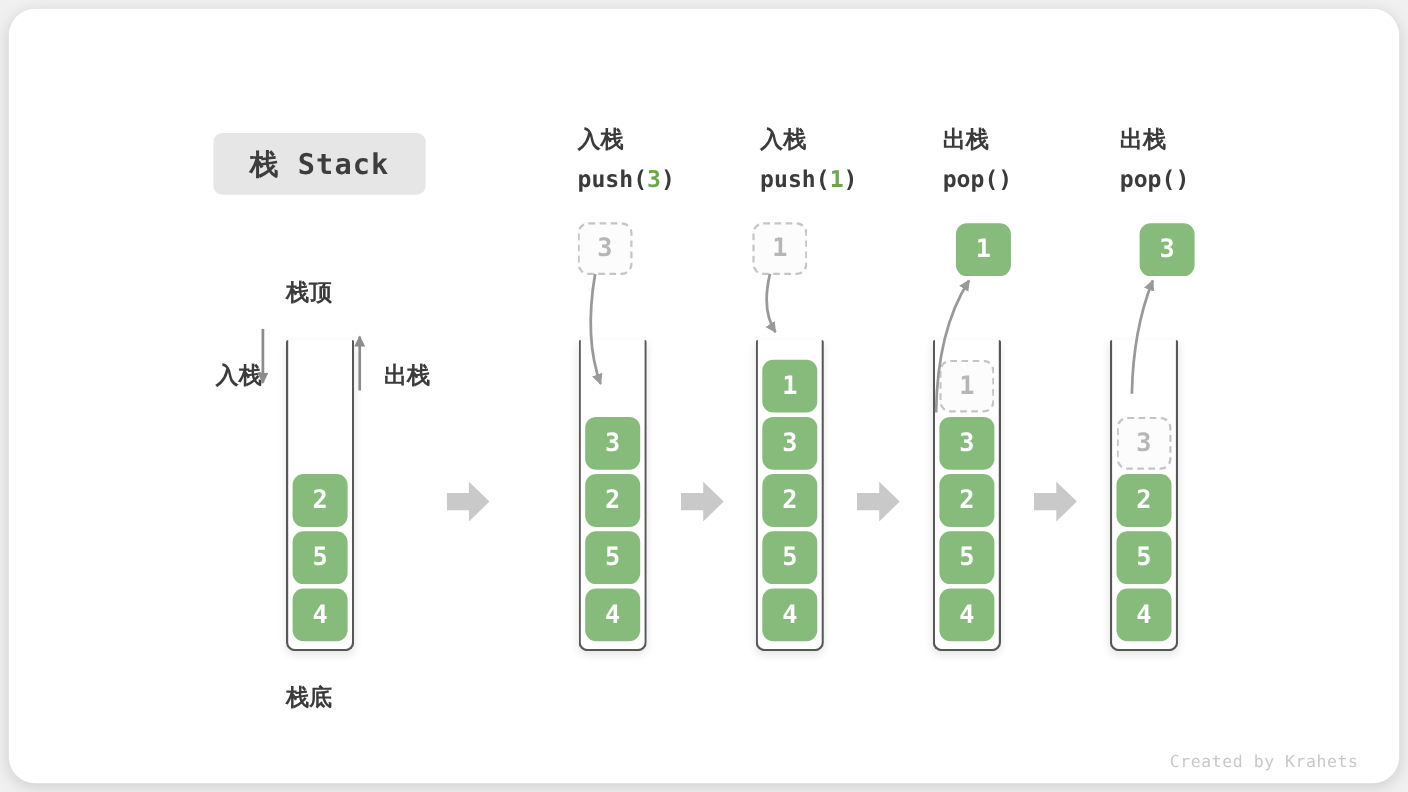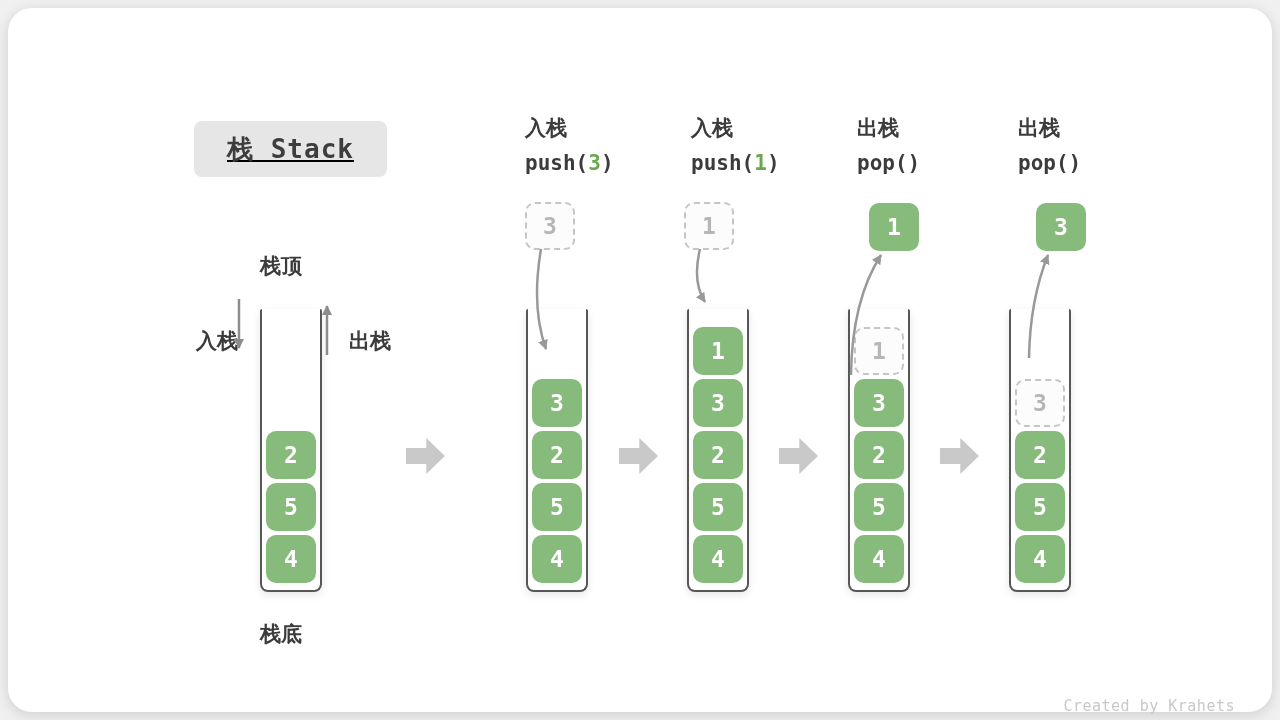--- a/index.html
+++ b/index.html
@@ -19,21 +19,21 @@
     box-shadow: 0 3px 14px rgba(0,0,0,0.14);
   }
   .abs { position: absolute; }
 
   
   .title-box {
     left: 186px; top: 113px;
     width: 193px; height: 56px;
     background: #e6e6e6;
     border-radius: 8px;
-    display: flex; align-items: center; justify-content: center; text-decoration: underline;
+    display: flex; align-items: center; justify-content: center;
   }
   .title-box span {
     font-family: "DejaVu Sans Mono", "Liberation Mono", monospace;
     font-size: 26px; font-weight: 700;
     color: #3d3d3d; letter-spacing: 1px;
   }
 
   
   .op-label { top: 107px; width: 140px; }
   .op-cn {
@@ -93,21 +93,21 @@
 
   
   .arrow-overlay {
     position: absolute; left: 0; top: 0;
     width: 1280px; height: 720px;
     pointer-events: none;
   }
 
   
   .watermark {
-    right: 37px; top: 689px;
+    right: 37px; top: 675px;
     font-family: "DejaVu Sans Mono", "Liberation Mono", monospace;
     font-size: 15px; color: #c8c8c8; letter-spacing: 0.5px;
   }
 </style>
 </head>
 <body>
 
 <div class="card">
 
   <div class="abs title-box">

